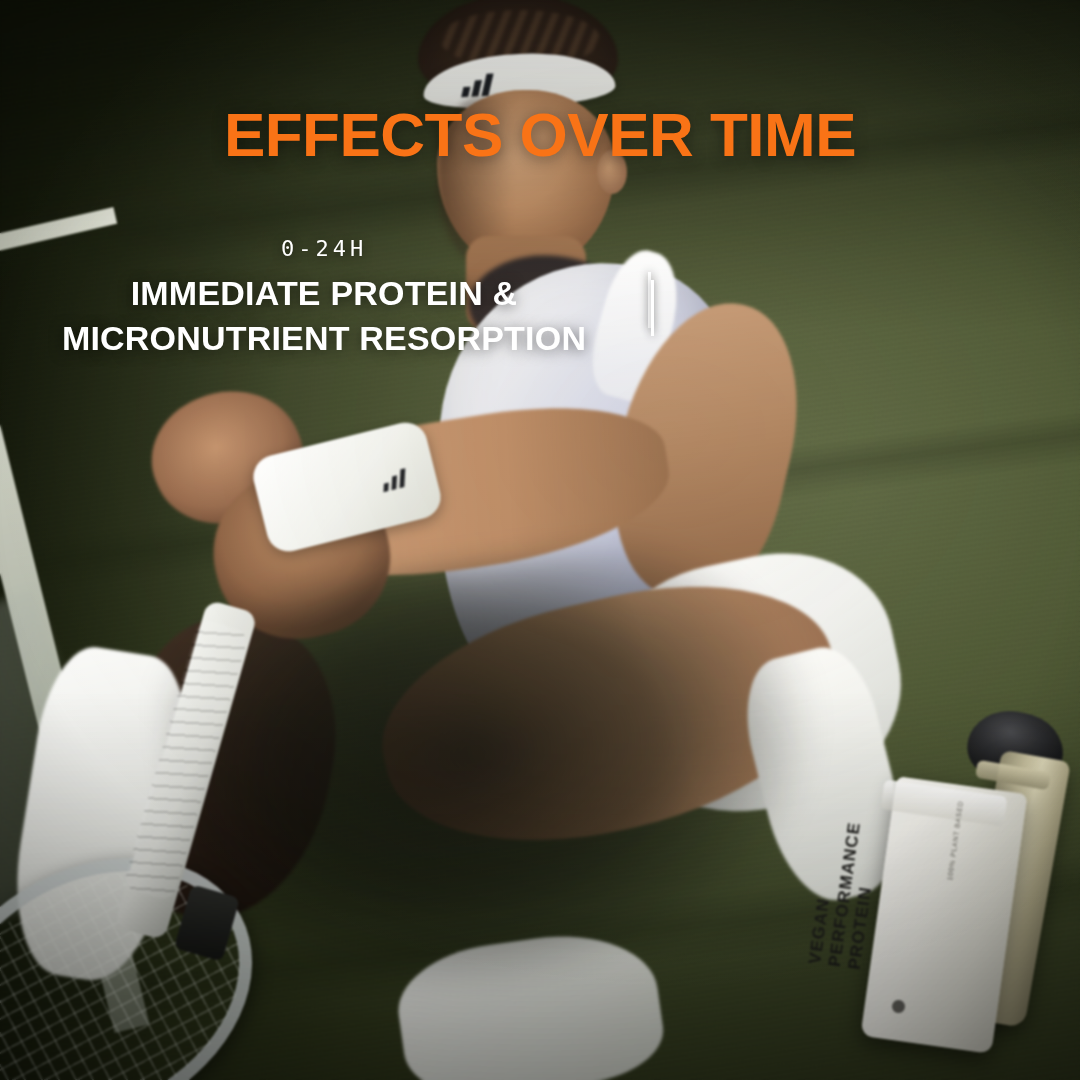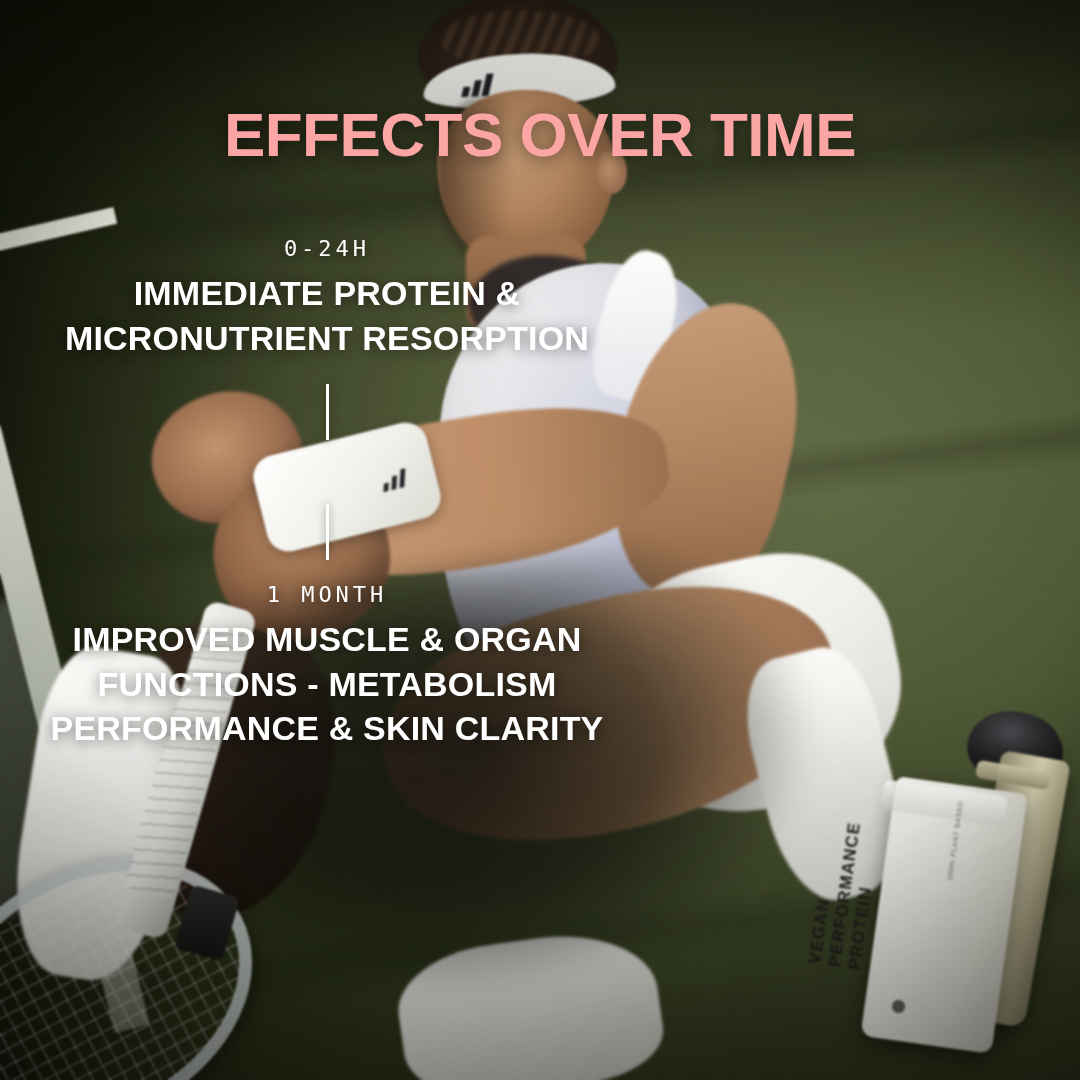--- a/index.html
+++ b/index.html
@@ -400,35 +400,35 @@
     position:absolute;
     inset:0;
     z-index:40;
   }
 
   .headline{
     position:absolute;
     left:0; top:104px;
     width:1080px;
     text-align:center;
-    color:#fca5a5;
+    color:#f97316;
     font-size:62px;
     font-weight:700;
     letter-spacing:-.5px;
     line-height:1;
     text-shadow:0 2px 16px rgba(0,0,0,.45);
     font-family:"Liberation Sans", sans-serif;
   }
 
   .timeline{
     position:absolute;
     left:0; top:238px;
     width:654px;          
     display:flex;
-    flex-direction:column;
+    flex-direction:row;
     align-items:center;
   }
 
   .stage-block{
     width:100%;
     text-align:center;
   }
 
   .stage-time{
     color:#fff;
@@ -551,21 +551,17 @@
       <div class="stage-block">
         <div class="stage-time">0-24H</div>
         <div class="stage-desc">IMMEDIATE PROTEIN &amp; MICRONUTRIENT RESORPTION</div>
       </div>
 
       <div class="divider d1"></div>
 
 
       <div class="divider d2"></div>
 
-      <div class="stage-block">
-        <div class="stage-time">1 MONTH</div>
-        <div class="stage-desc">IMPROVED MUSCLE &amp; ORGAN FUNCTIONS - METABOLISM PERFORMANCE &amp; SKIN CLARITY</div>
-      </div>
 
     </div>
   </div>
 
 </div>
 
 </body></html>

